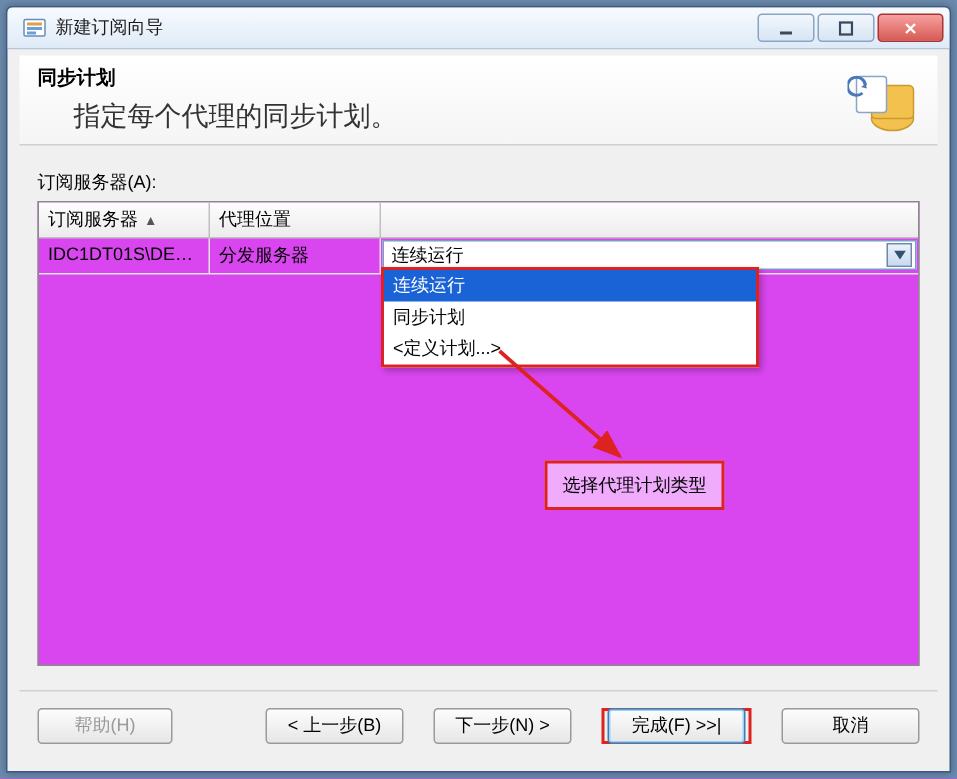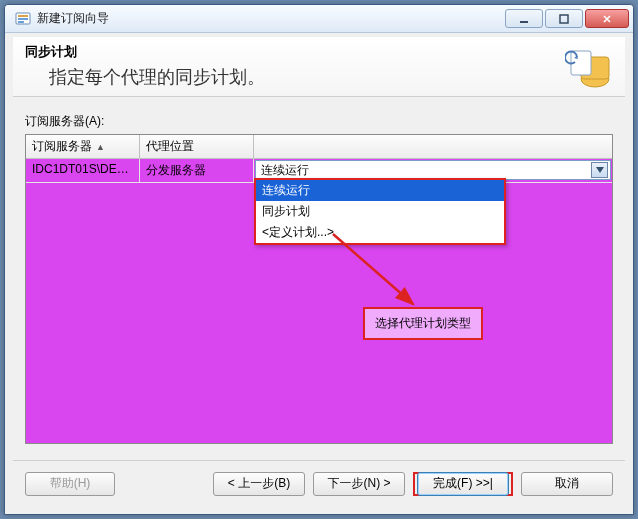--- a/index.html
+++ b/index.html
@@ -60,21 +60,21 @@
   .dropdown .opt { padding:2px 6px; }
   .dropdown .opt.sel { background:#1a63d6; color:#fff; }
 
   .callout {
     position:absolute; left:350px; top:270px; border:2px solid #d22; background:#f0abfc; padding:6px 10px;
   }
   .arrow-svg { position:absolute; left:310px; top:192px; width:130px; height:90px; pointer-events:none; }
 
   .footer {
     position:absolute; left:0; right:0; bottom:0; height:46px; border-top:1px solid #d0d0d0;
-    display:flex; align-items:center; padding:0 12px; gap:8px;
+    display:flex; align-items:center; padding:0 12px; gap:20px;
   }
   .footer .spacer { flex:1; }
   .btn {
     min-width:92px; height:24px; border:1px solid #9a9a9a; background:linear-gradient(#fdfdfd,#e6e6e6);
     border-radius:3px; padding:0 10px; display:inline-flex; align-items:center; justify-content:center;
     cursor:default;
   }
   .btn.disabled { color:#9a9a9a; }
   .btn.finish-wrap { border:2px solid #d22; padding:2px; background:transparent; border-radius:0; }
   .btn.finish-wrap .btn { border-color:#3c7fb1; box-shadow:0 0 0 1px #9bd0ff inset; }

